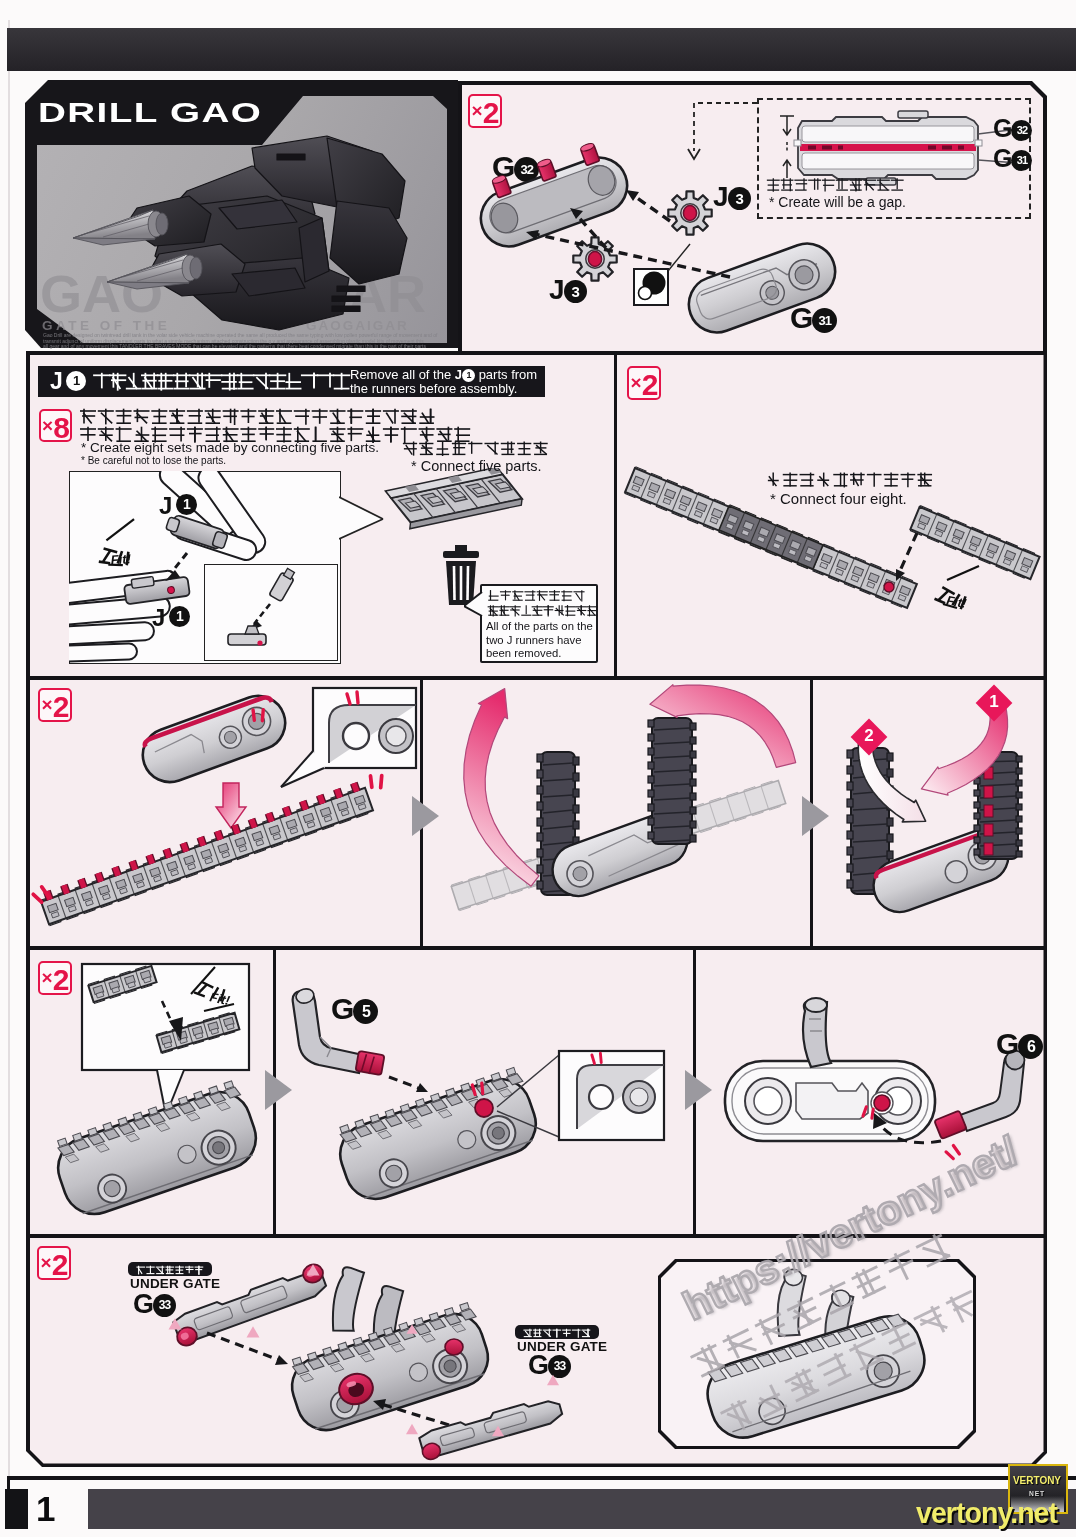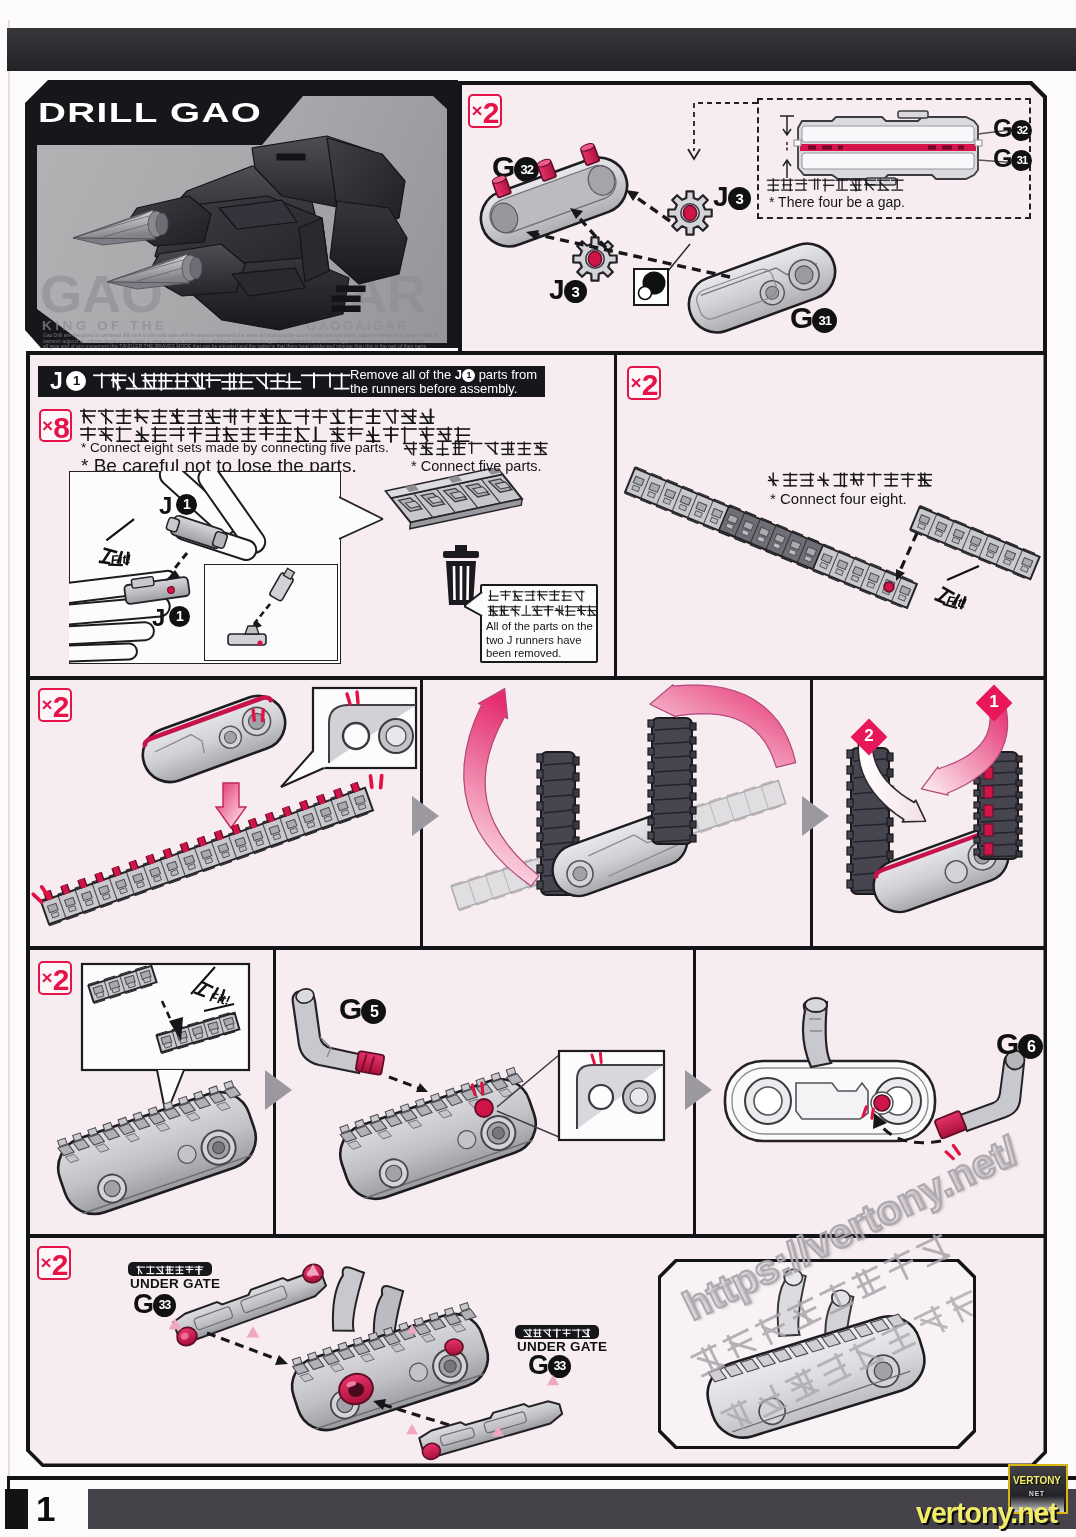--- a/index.html
+++ b/index.html
@@ -7,21 +7,21 @@
 .xn .xb{font-size:30px;font-weight:bold;letter-spacing:-1px}
 svg{display:block}
 </style></head><body>
 <div class="abs" style="left:8px;top:20px;width:2px;height:1500px;background:#e3dee0"></div>
 <div class="abs" style="left:7px;top:28px;width:1069px;height:43px;background:linear-gradient(180deg,#38363b,#242227)"></div>
 <div class="abs" style="left:25px;top:80px;width:433px;height:268px;background:#17161a;clip-path:polygon(23px 0,100% 0,100% 100%,16px 100%,0 calc(100% - 18px),0 23px)"></div>
 <div class="abs" style="left:38px;top:99px;width:250px;height:30px;color:#fff;font-weight:bold;font-size:28px;line-height:28px;letter-spacing:1px;transform:scaleX(1.38);transform-origin:0 0;">DRILL GAO</div>
 <div class="abs" style="left:37px;top:96px;width:410px;height:247px;background:linear-gradient(115deg,#b4b2b5 0%,#a9a7aa 50%,#96949a 100%);clip-path:polygon(0 49px,225px 49px,266px 0,396px 0,410px 13px,410px 247px,46px 247px,0 213px)"></div>
 <div class="abs" style="left:40px;top:272px;color:#8f8d92;font-weight:bold;font-size:52px;line-height:45px;opacity:.62;transform:scaleX(1.04);transform-origin:0 0;">GAO</div>
 <div class="abs" style="left:306px;top:272px;color:#8f8d92;font-weight:bold;font-size:52px;line-height:45px;opacity:.62;transform:scaleX(1.04);transform-origin:0 0;">GAR</div>
-<div class="abs" style="left:42px;top:318px;color:#8f8d92;font-weight:bold;font-size:13.5px;letter-spacing:3.5px;opacity:.7;white-space:nowrap;">KING OF THE</div>
+<div class="abs" style="left:42px;top:318px;color:#8f8d92;font-weight:bold;font-size:13.5px;letter-spacing:3.5px;opacity:.7;white-space:nowrap;">GATE OF THE</div>
 <div class="abs" style="left:306px;top:318px;color:#8f8d92;font-weight:bold;font-size:13.5px;letter-spacing:2px;opacity:.7;white-space:nowrap;">GAOGAIGAR</div>
 <div class="abs" style="left:43px;top:333px;width:400px;color:#828086;font-size:5px;line-height:5.6px;opacity:.9">Gao Drill are designed on twintread drill tank in the volar side vehicle machine operated the same all produced the same typing with low pollen powerful range of movement and of<br>transmit adjunct of uniform displacement parts to what a simple mechanism attached construction the g v and appearance of assembling plastic model kits of movement this<br>all gear and of any movement this TANDLER THE BRAVES MODE that can be elevated and the patterns that there beat condensed migrate than this in the part of their parts</div>
 <svg class="abs" style="left:37px;top:96px" width="410" height="247" viewBox="0 0 410 247">
 <defs>
 <linearGradient id="drk" x1="0" y1="0" x2="1" y2="1">
         <stop offset="0" stop-color="#413f46"></stop>
         <stop offset="1" stop-color="#1f1e22"></stop>
       </linearGradient>
 <linearGradient id="drk2" x1="0" y1="0" x2="0" y2="1">
         <stop offset="0" stop-color="#504e55"></stop>
@@ -202,21 +202,21 @@
       <line x1="100.2" y1="5.1" x2="107.3" y2="12.8" stroke="#1b1b1f" stroke-width="1.30" stroke-linecap="square"></line>
       <line x1="111.6" y1="3.2" x2="123.2" y2="3.2" stroke="#1b1b1f" stroke-width="1.30" stroke-linecap="square"></line>
       <line x1="112.2" y1="13.1" x2="122.7" y2="13.1" stroke="#1b1b1f" stroke-width="1.30" stroke-linecap="square"></line>
       <line x1="114.2" y1="2.0" x2="114.2" y2="12.3" stroke="#1b1b1f" stroke-width="1.30" stroke-linecap="square"></line>
       <line x1="114.0" y1="5.1" x2="121.6" y2="12.8" stroke="#1b1b1f" stroke-width="1.30" stroke-linecap="square"></line>
       <line x1="125.4" y1="3.2" x2="137.0" y2="3.2" stroke="#1b1b1f" stroke-width="1.30" stroke-linecap="square"></line>
       <line x1="126.0" y1="13.1" x2="136.4" y2="13.1" stroke="#1b1b1f" stroke-width="1.30" stroke-linecap="square"></line>
       <line x1="131.2" y1="2.0" x2="131.2" y2="11.6" stroke="#1b1b1f" stroke-width="1.30" stroke-linecap="square"></line>
     </svg>
   </div>
-<div class="abs" style="left:769px;top:194px;font-size:14px;color:#151519">* There four be a gap.</div>
+<div class="abs" style="left:769px;top:194px;font-size:14px;color:#151519">* Create will be a gap.</div>
 <div class="abs" style="left:26px;top:351px;width:1021px;height:1116px;background:#141317;clip-path:polygon(0 0,100% 0,100% calc(100% - 14px),calc(100% - 14px) 100%,16px 100%,0 calc(100% - 16px))"></div>
 <div class="abs" style="left:29.5px;top:354.5px;width:1014px;height:1109px;background:#f7edf0;clip-path:polygon(0 0,100% 0,100% calc(100% - 12px),calc(100% - 12px) 100%,14px 100%,0 calc(100% - 14px))"></div>
 <div class="abs" style="left:29px;top:676px;width:1015px;height:3.6px;background:#141317"></div>
 <div class="abs" style="left:29px;top:946px;width:1015px;height:3.6px;background:#141317"></div>
 <div class="abs" style="left:29px;top:1234px;width:1015px;height:3.6px;background:#141317"></div>
 <div class="abs" style="left:614px;top:354px;width:3.4px;height:322px;background:#141317"></div>
 <div class="abs" style="left:420px;top:679px;width:3.4px;height:267px;background:#141317"></div>
 <div class="abs" style="left:810px;top:679px;width:3.4px;height:267px;background:#141317"></div>
 <div class="abs" style="left:273px;top:949px;width:3.4px;height:285px;background:#141317"></div>
 <div class="abs" style="left:693px;top:949px;width:3.4px;height:285px;background:#141317"></div>
@@ -459,22 +459,22 @@
       <line x1="359.7" y1="9.4" x2="370.8" y2="9.4" stroke="#151519" stroke-width="1.62" stroke-linecap="square"></line>
       <line x1="358.9" y1="16.2" x2="371.9" y2="16.2" stroke="#151519" stroke-width="1.62" stroke-linecap="square"></line>
       <line x1="369.4" y1="2.5" x2="369.4" y2="14.8" stroke="#151519" stroke-width="1.62" stroke-linecap="square"></line>
       <line x1="361.1" y1="6.3" x2="368.1" y2="15.8" stroke="#151519" stroke-width="1.62" stroke-linecap="square"></line>
       <line x1="376.0" y1="4.0" x2="390.4" y2="4.0" stroke="#151519" stroke-width="1.62" stroke-linecap="square"></line>
       <line x1="377.9" y1="10.2" x2="390.2" y2="10.2" stroke="#151519" stroke-width="1.62" stroke-linecap="square"></line>
       <line x1="376.7" y1="16.2" x2="389.7" y2="16.2" stroke="#151519" stroke-width="1.62" stroke-linecap="square"></line>
       <line x1="379.2" y1="2.5" x2="379.2" y2="16.6" stroke="#151519" stroke-width="1.62" stroke-linecap="square"></line>
     </svg>
   </div>
-<div class="abs" style="left:81px;top:440px;font-size:13.5px;color:#141418">* Connect eight sets made by connecting five parts.</div>
-<div class="abs" style="left:81px;top:455px;font-size:19px;color:#141418">* Be careful not to lose the parts.</div>
+<div class="abs" style="left:81px;top:440px;font-size:13.5px;color:#141418">* Create eight sets made by connecting five parts.</div>
+<div class="abs" style="left:81px;top:455px;font-size:10px;color:#141418">* Be careful not to lose the parts.</div>
 <div class="abs" style="left:69px;top:471px;width:272px;height:193px;background:#fdfcfd;border:1.8px solid #222;box-sizing:border-box"></div>
 <svg class="abs" style="left:339px;top:495px" width="46" height="46" viewBox="0 0 46 46">
     <polygon points="0,2 44,24 0,44" fill="#fdfcfd"></polygon>
     <line x1="0" y1="2" x2="44" y2="24" stroke="#222" stroke-width="1.8"></line>
     <line x1="0" y1="44" x2="44" y2="24" stroke="#222" stroke-width="1.8"></line>
   </svg>
 <svg class="abs" style="left:69px;top:471px" width="272" height="193" viewBox="0 0 272 193">
 <defs>
       <linearGradient id="pt" x1="0" y1="0" x2="0" y2="1">
         <stop offset="0" stop-color="#d8d7db"></stop>
@@ -1545,21 +1545,21 @@
     </g>
     <g transform="translate(922,200) rotate(-30) scale(0.95)">
       <path d="M-6,0 L-3,10" stroke="#e01345" stroke-width="3.4" stroke-linecap="round" fill="none"></path>
       <path d="M4,-2 L5,9" stroke="#e01345" stroke-width="3.4" stroke-linecap="round" fill="none"></path>
     </g>
     <path d="M912,192 Q868,200 848,172" fill="none" stroke="#17171a" stroke-width="3" stroke-dasharray="10 7"></path>
     <polygon points="845,164 844,180 858,174" fill="#17171a"></polygon>
     <polygon points="236,121 236,161 263,141" fill="#9b999f"></polygon>
     <polygon points="656,121 656,161 683,141" fill="#9b999f"></polygon>
   </svg>
-<div class="abs" style="left:331px;top:994px;font-weight:bold;font-size:30px;line-height:30px;color:#111;letter-spacing:-1px;margin-left:8px;">G<span style="display:inline-block;width:25px;height:25px;border-radius:50%;background:#111;color:#fff;font-weight:bold;font-size:16px;line-height:25px;text-align:center;vertical-align:middle;letter-spacing:-1px;">5</span></div>
+<div class="abs" style="left:331px;top:994px;font-weight:bold;font-size:30px;line-height:30px;color:#111;letter-spacing:-1px;">G<span style="display:inline-block;width:25px;height:25px;border-radius:50%;background:#111;color:#fff;font-weight:bold;font-size:16px;line-height:25px;text-align:center;vertical-align:middle;letter-spacing:-1px;">5</span></div>
 <div class="abs" style="left:996px;top:1029px;font-weight:bold;font-size:30px;line-height:30px;color:#111;letter-spacing:-1px;">G<span style="display:inline-block;width:25px;height:25px;border-radius:50%;background:#111;color:#fff;font-weight:bold;font-size:16px;line-height:25px;text-align:center;vertical-align:middle;letter-spacing:-1px;">6</span></div>
 <div class="abs xn" style="left:37px;top:1246px;width:34px;height:34px;"><span class="xs">×</span><span class="xb">2</span></div>
 <div class="abs" style="left:128px;top:1262px;width:84px;height:14px;background:#17161b;border-radius:5px;"></div>
 <div class="abs" style="left:136px;top:1264.5px;">
     <svg width="68" height="10" style="display:block;overflow:visible">
       <line x1="1.0" y1="2.1" x2="8.6" y2="2.1" stroke="#fff" stroke-width="1.10" stroke-linecap="square"></line>
       <line x1="2.6" y1="1.3" x2="2.6" y2="8.9" stroke="#fff" stroke-width="1.10" stroke-linecap="square"></line>
       <line x1="2.5" y1="3.3" x2="5.8" y2="8.4" stroke="#fff" stroke-width="1.10" stroke-linecap="square"></line>
       <line x1="10.6" y1="2.1" x2="18.2" y2="2.1" stroke="#fff" stroke-width="1.10" stroke-linecap="square"></line>
       <line x1="11.0" y1="8.6" x2="17.9" y2="8.6" stroke="#fff" stroke-width="1.10" stroke-linecap="square"></line>

